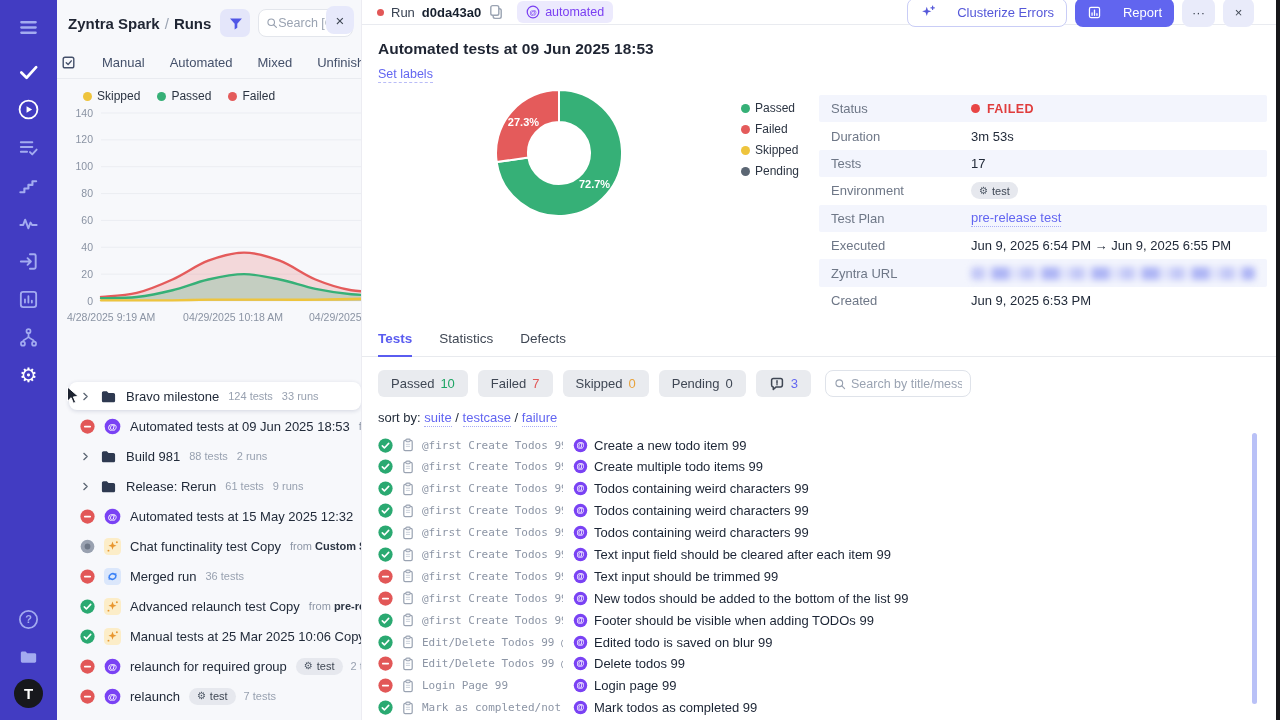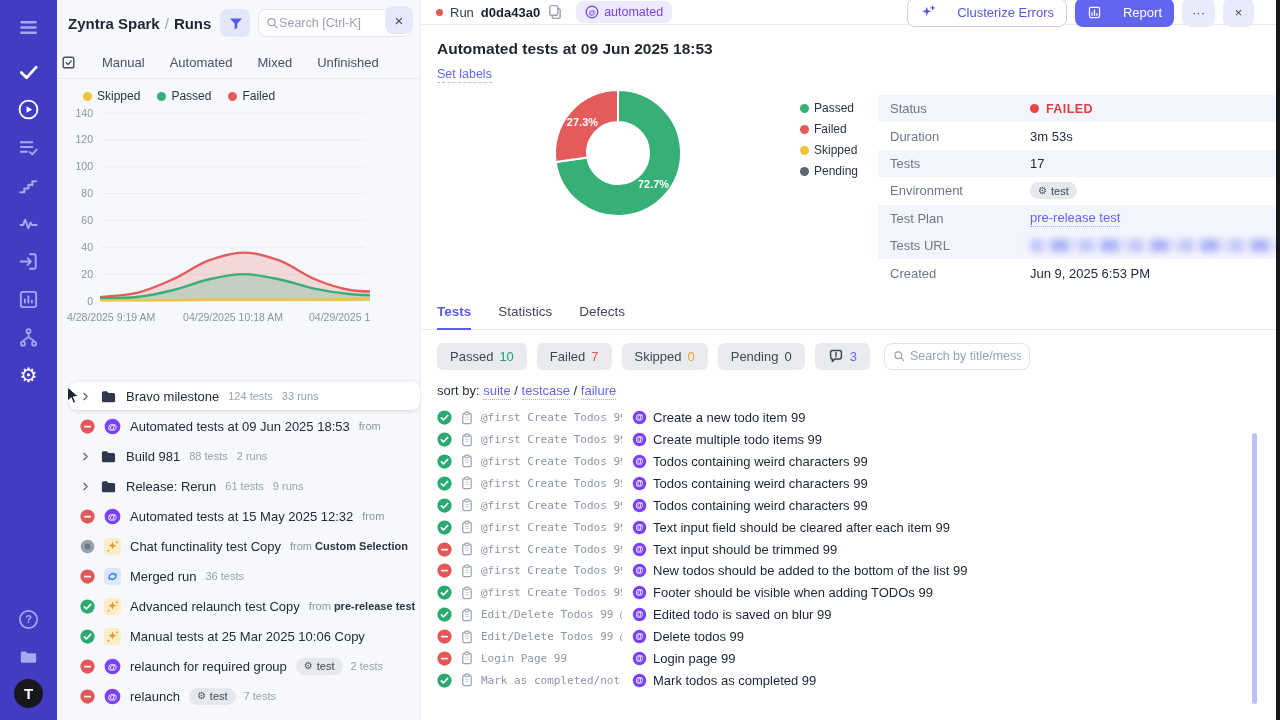--- a/index.html
+++ b/index.html
@@ -12,21 +12,21 @@
   .rail .slot { width:38px; height:38px; display:flex; align-items:center; justify-content:center; color:#a3abf0; cursor:pointer; }
   .rail .slot.top { margin-top:8px; margin-bottom:6px; }
   .rail .slot.on { color:#ffffff; }
   .rail .slot svg { width:23px; height:23px; }
   .rail-bottom { margin-top:auto; display:flex; flex-direction:column; align-items:center; padding-bottom:8px; }
   .rail-bottom .slot { height:37px; }
   .tlogo { width:29px; height:29px; border-radius:50%; background:#17181d; color:#fff; display:flex; align-items:center; justify-content:center; font-weight:700; font-size:15px; }
   .gear-glyph { font-size:20px; line-height:1; }
 
   
-  .left-panel { width:364px; background:#f7f8fb; flex-shrink:0; position:relative; overflow:hidden; border-right:1px solid #ececf2; }
+  .left-panel { width:305px; background:#f7f8fb; flex-shrink:0; position:relative; overflow:hidden; border-right:1px solid #ececf2; }
   .lp-header { height:46px; display:flex; align-items:center; padding:0 8px 0 11px; }
   .lp-title { font-size:15px; font-weight:700; color:#1f2533; white-space:nowrap; }
   .lp-sep { color:#9aa3b2; font-weight:400; margin:0 5px; }
   .filter-btn { width:30px; height:28px; background:#e4e6fa; border-radius:7px; display:flex; align-items:center; justify-content:center; margin-left:9px; flex-shrink:0; cursor:pointer; }
   .lp-search { height:28px; flex:1; margin-left:8px; background:#fff; border:1px solid #e3e6ec; border-radius:8px; display:flex; align-items:center; padding:0 6px 0 7px; min-width:0; }
   .lp-search input { border:none; outline:none; width:100%; font-size:12.5px; color:#3f4754; background:transparent; font-family:"Liberation Sans",sans-serif; }
   .lp-search input::placeholder { color:#9aa3b2; }
   .lp-close { position:absolute; top:6px; right:7px; width:28px; height:28px; background:#e7e9fb; border-radius:8px; display:flex; align-items:center; justify-content:center; font-size:15px; color:#3f4754; z-index:6; cursor:pointer; }
   .lp-tabs { height:33px; border-bottom:1px solid #e9ebf0; display:flex; align-items:center; gap:25px; padding-left:3px; font-size:13px; color:#44506a; }
   .lp-tabs .ltab { cursor:pointer; white-space:nowrap; }
@@ -511,22 +511,28 @@
               <span>test</span>
             </span>
           </span>
         </div>
         <div class="info-row alt">
           <span class="info-label">Test Plan</span>
           <span class="info-value">
             <span class="plan-link">pre-release test</span>
           </span>
         </div>
+        <div class="info-row">
+          <span class="info-label">Executed</span>
+          <span class="info-value">
+            <span>Jun 9, 2025 6:54 PM → Jun 9, 2025 6:55 PM</span>
+          </span>
+        </div>
         <div class="info-row alt">
-          <span class="info-label">Tests URL</span>
+          <span class="info-label">Zyntra URL</span>
           <span class="info-value">
             <span class="blur-bar"></span>
           </span>
         </div>
         <div class="info-row">
           <span class="info-label">Created</span>
           <span class="info-value">
             <span>Jun 9, 2025 6:53 PM</span>
           </span>
         </div>

